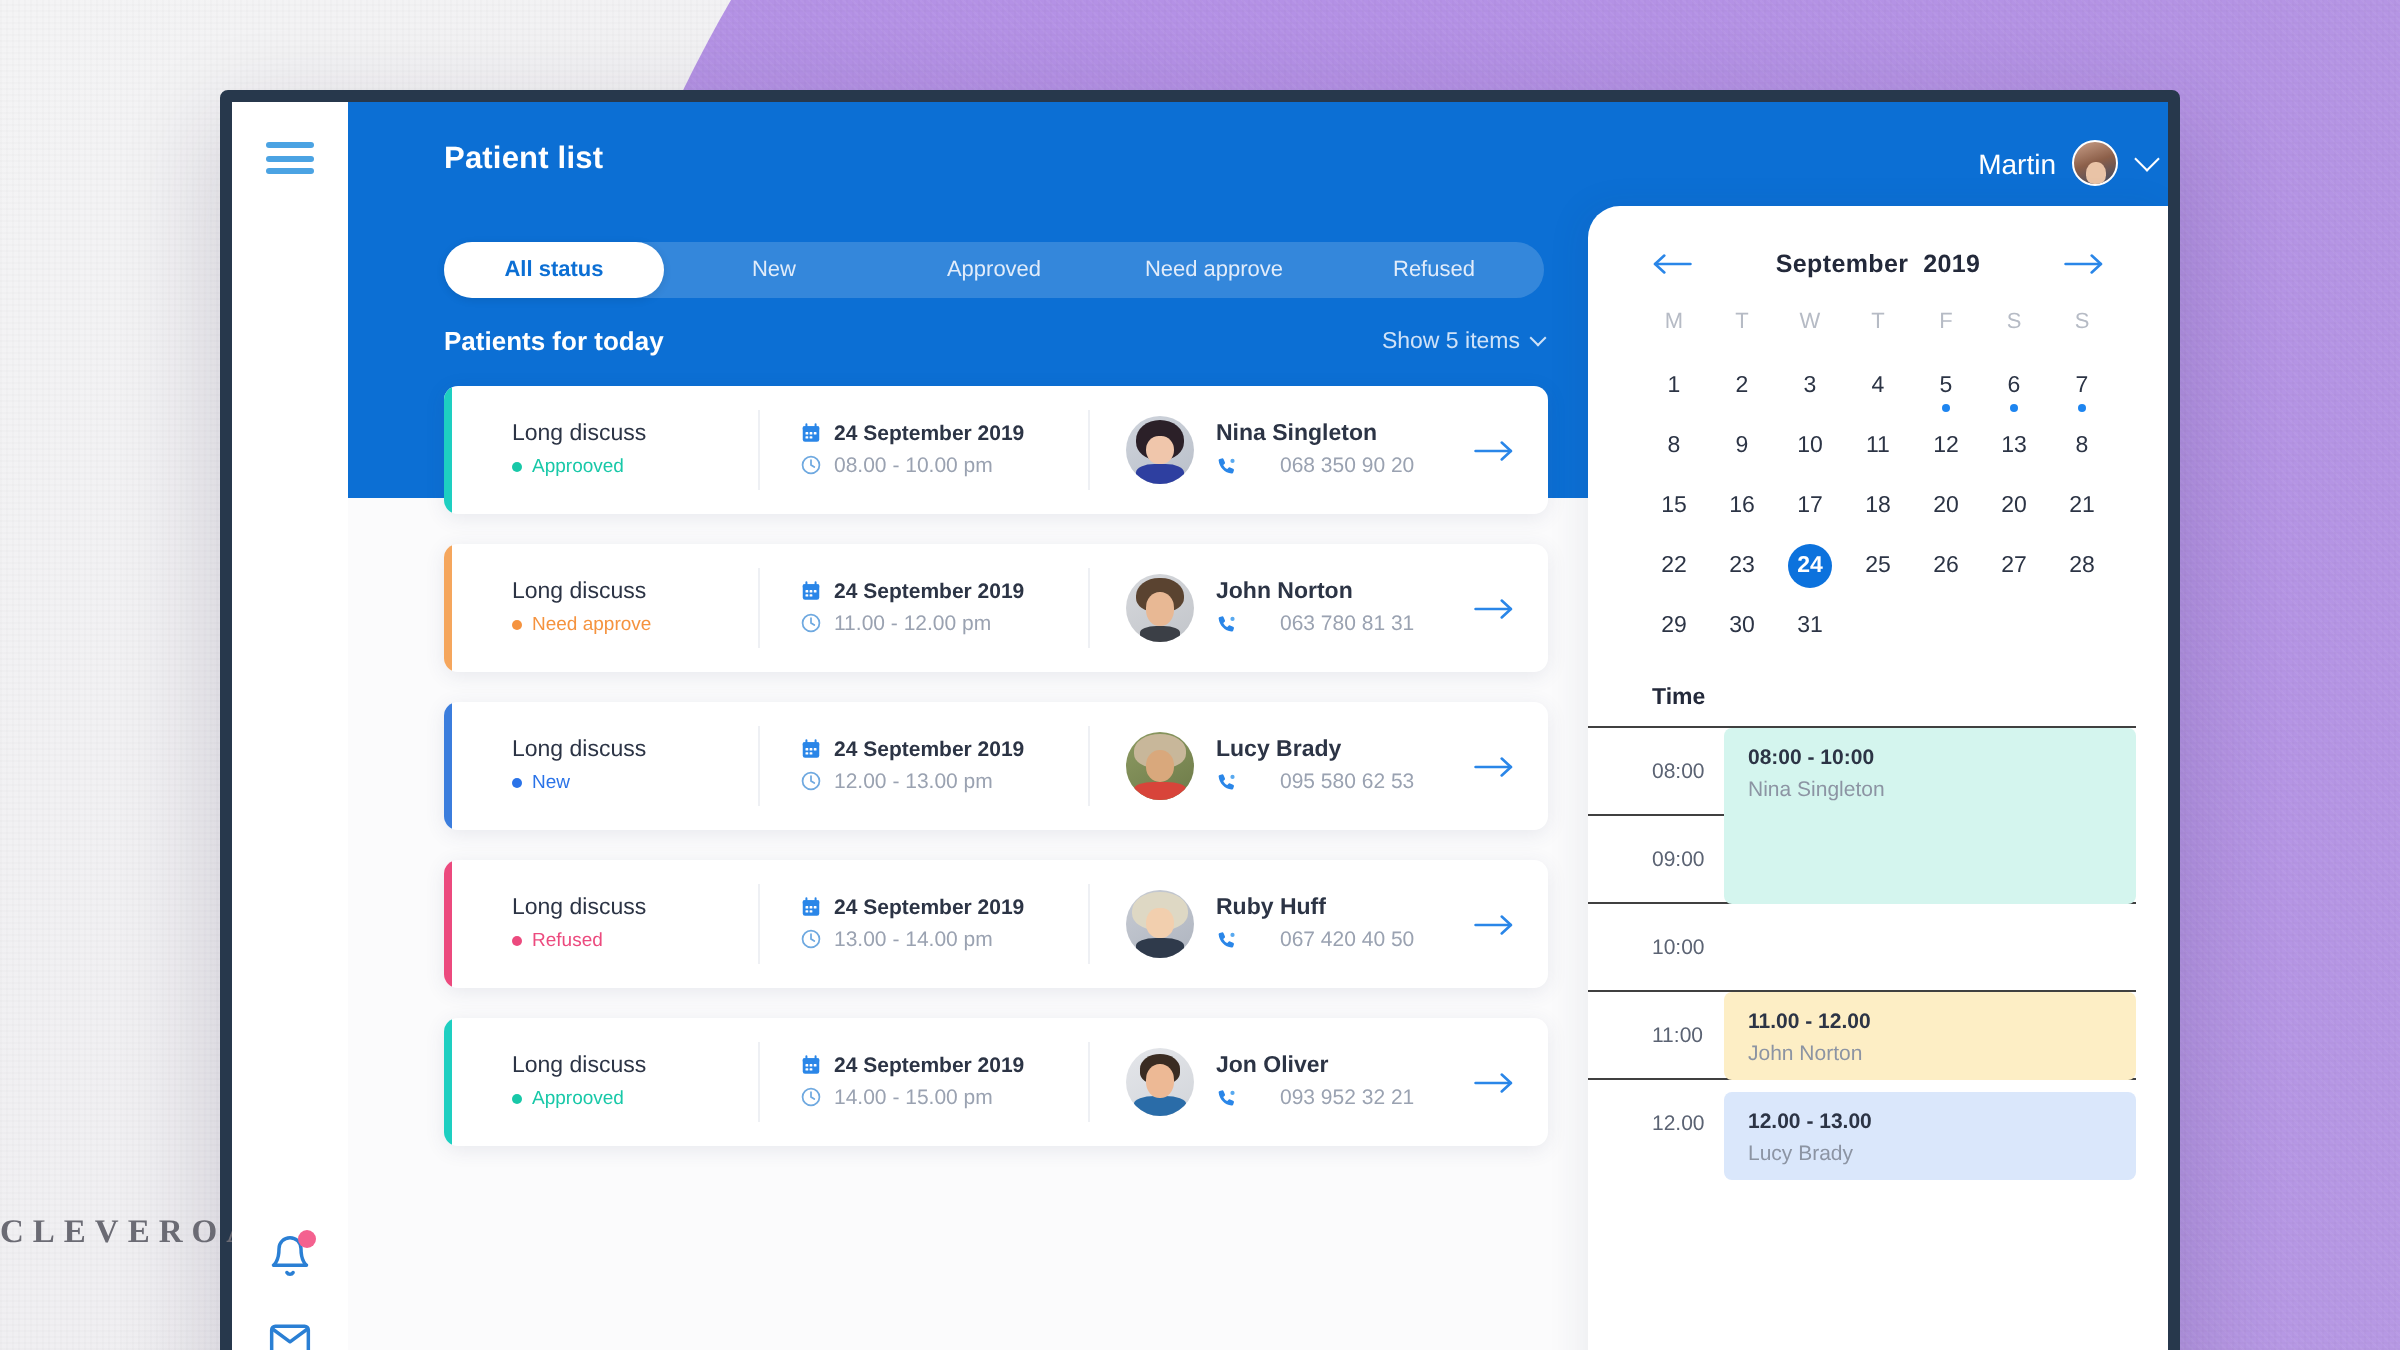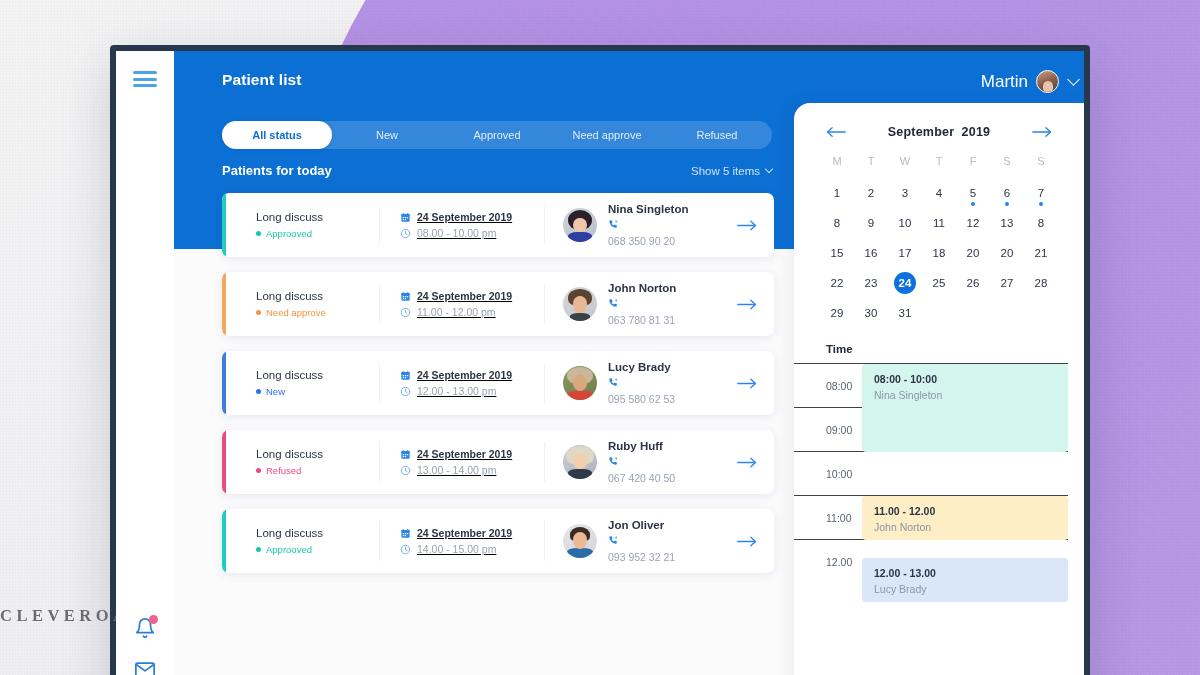--- a/index.html
+++ b/index.html
@@ -99,21 +99,21 @@
     position: absolute; left: 48px; top: 20px;
     color: #fff; font-size: 15.5px; font-weight: bold;
     letter-spacing: .1px;
     z-index: 3;
   }
   .user {
     position: absolute; right: 18px; top: 19px;
     display: flex; align-items: center; gap: 8px;
     z-index: 3; cursor: pointer;
   }
-  .user-name { color: #fff; font-size: 17px; }
+  .user-name { color: #fff; font-size: 14px; }
   .avatar-sm {
     width: 23px; height: 23px; border-radius: 50%;
     border: 1.6px solid #fff;
     background: linear-gradient(160deg,#c9a08a 0%,#8c5f49 48%,#3c4a64 100%);
     overflow:hidden; position:relative;
   }
   .avatar-sm::after{
     content:''; position:absolute; left:28%; top:48%;
     width:46%; height:52%; border-radius:50% 50% 40% 40%;
     background:#e9c3a6;
@@ -190,34 +190,34 @@
   }
   .topic-title { font-size: 11.5px; color: #2c3445; font-weight: normal; }
   .topic-status { font-size: 9.5px; margin-top: 5px; display:flex; align-items:center; gap:5px; }
   .dot { width: 5px; height: 5px; border-radius: 50%; display:inline-block; }
 
   .c-when {
     width: 165px; padding-left: 20px;
     border-right: 1px solid #eef0f4;
     height: 40px; display: flex; flex-direction: column; justify-content: center;
   }
-  .when-line { display: flex; align-items: center; gap: 6px; text-decoration: underline; }
+  .when-line { display: flex; align-items: flex-start; gap: 6px; }
   .when-date { font-size: 10.5px; color: #2c3445; font-weight: bold; }
   .when-time { font-size: 10.5px; color: #9aa2b1; margin-top: 4px; }
   .mini-ico { width: 11px; height: 11px; flex: none; }
   .mini-ico svg { display:block; width:100%; height:100%; }
 
   .c-person { flex: 1; display: flex; align-items: center; padding-left: 18px; gap: 11px; }
   .avatar-lg {
     width: 34px; height: 34px; border-radius: 50%;
     flex: none; overflow: hidden; position: relative;
     background: #d7d9de;
   }
   .person-name { font-size: 11.5px; color: #2c3445; font-weight: bold; }
-  .person-phone { font-size: 10.5px; color: #9aa2b1; margin-top: 4px; display:flex; align-items:flex-start; gap:5px;flex-direction:column; }
+  .person-phone { font-size: 10.5px; color: #9aa2b1; margin-top: 4px; display:flex; align-items:center; gap:21px; }
   .c-go { width: 54px; display: flex; align-items: center; justify-content: center; }
   .arrow-r { width: 20px; height: 13px; }
   .arrow-r svg { display:block; width:100%; height:100%; }
 
   
   .av-nina{ background: linear-gradient(150deg,#cfd4dc 0%,#b9bfc9 100%); }
   .av-nina::before{content:'';position:absolute;left:14%;top:6%;width:72%;height:60%;border-radius:50% 50% 45% 45%;background:#2b2028;}
   .av-nina::after{content:'';position:absolute;left:30%;top:28%;width:40%;height:44%;border-radius:48%;background:#f0c6ab;}
   .av-nina i{position:absolute;left:16%;bottom:0;width:68%;height:30%;background:#2e3fa0;border-radius:40% 40% 0 0;}
 
@@ -847,21 +847,21 @@
           <div class="slot-body">
             <div class="evt" style="background: rgb(253, 238, 197); top: 0px; height: 44px;">
               <div class="evt-time">11.00 - 12.00</div>
               <div class="evt-name">John Norton</div>
             </div>
           </div>
         </div>
         <div class="slot">
           <div class="slot-time">12.00</div>
           <div class="slot-body">
-            <div class="evt" style="background: rgb(218, 231, 251); top: 18px; height: 44px;">
+            <div class="evt" style="background: rgb(218, 231, 251); top: 6px; height: 44px;">
               <div class="evt-time">12.00 - 13.00</div>
               <div class="evt-name">Lucy Brady</div>
             </div>
           </div>
         </div>
       </div>
   </div>
 
 </div>
 

